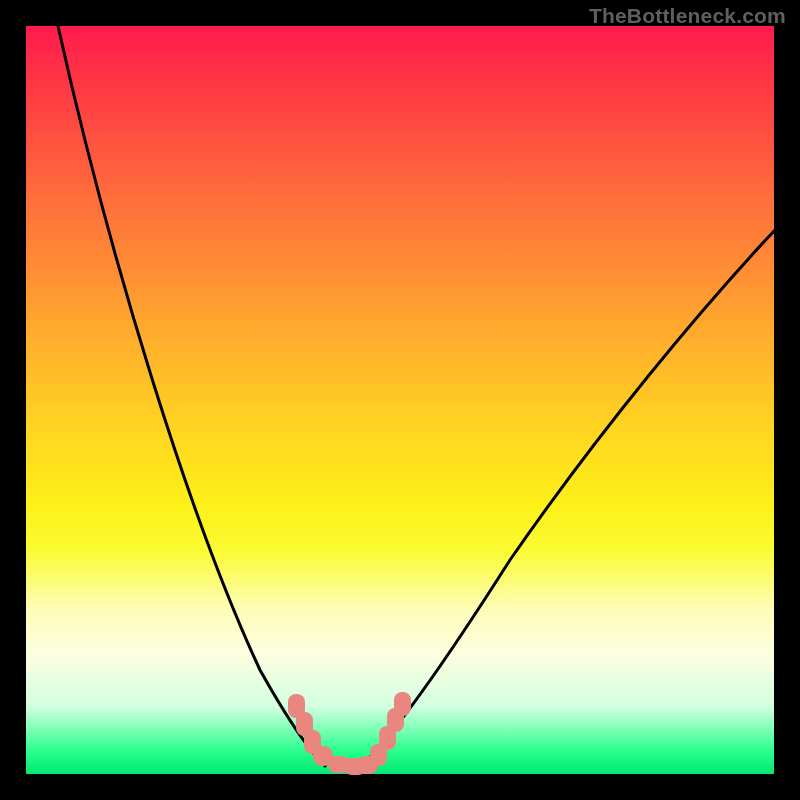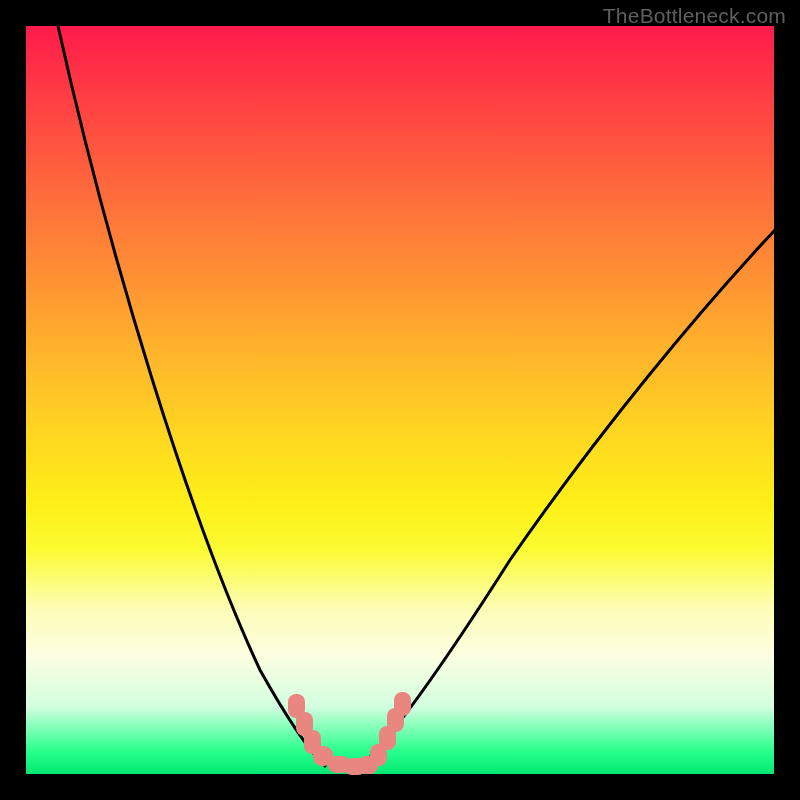--- a/index.html
+++ b/index.html
@@ -33,21 +33,21 @@
       #28ff8c 97%,
       #02e870 100%
     );
   }
   .watermark {
     position: absolute;
     top: 4px;
     right: 14px;
     color: #5f5f5f;
     font-size: 21px;
-    font-weight: 400;
+    font-weight: 700;
     letter-spacing: 0.2px;
   }
   svg.curves {
     position: absolute;
     left: 0;
     top: 0;
   }
 </style>
 </head>
 <body>

